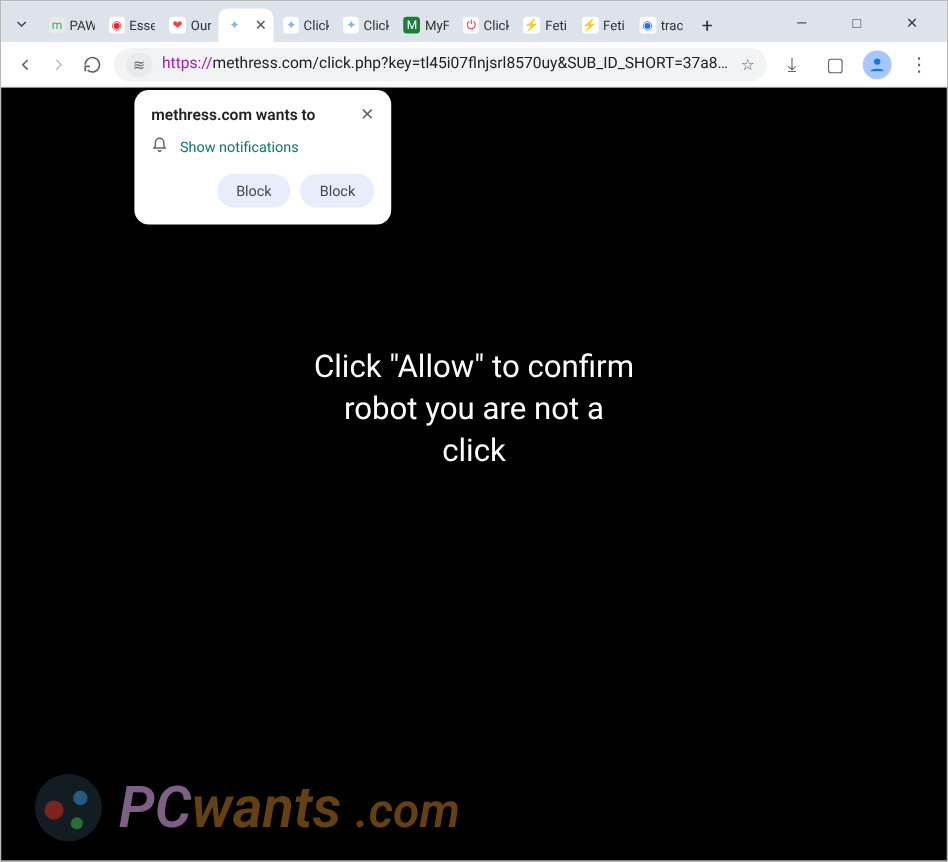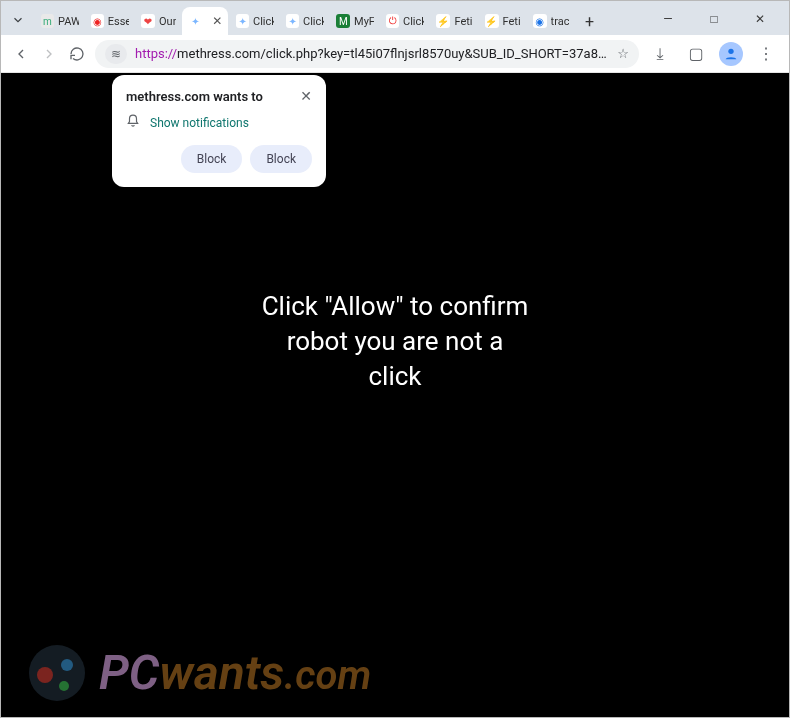--- a/index.html
+++ b/index.html
@@ -104,21 +104,21 @@
   .wm-badge::before,.wm-badge::after{content:"";position:absolute;border-radius:50%;}
   .wm-badge::before{width:16px;height:16px;background:#ff3b30;left:8px;top:22px;}
   .wm-badge::after{width:12px;height:12px;background:#2aa9ff;left:32px;top:14px;}
   .wm-badge .g{position:absolute;width:10px;height:10px;background:#2bd94a;border-radius:50%;left:30px;top:36px;}
   .wm-text{
     font-family: Arial, sans-serif; font-style: italic; font-weight:600; font-size:48px;
     color:#8a8f93; line-height:1;
   }
   .wm-text .rest{color:#f0abfc;}
   .wm-text .risk{color:#c6740e;}
-  .wm-text .com{color:#c6740e;font-size:40px;}
+  .wm-text .com{color:#c6740e;font-size:40px;margin-left:12px;}
 </style>
 </head>
 <body>
 
 <div class="window">
 
   <div class="tabstrip">
     <div class="tab-chevron">
       <svg viewBox="0 0 24 24" width="14" height="14" fill="none" stroke="#3c4043" stroke-width="2">
           <polyline points="6 9 12 15 18 9"></polyline>

